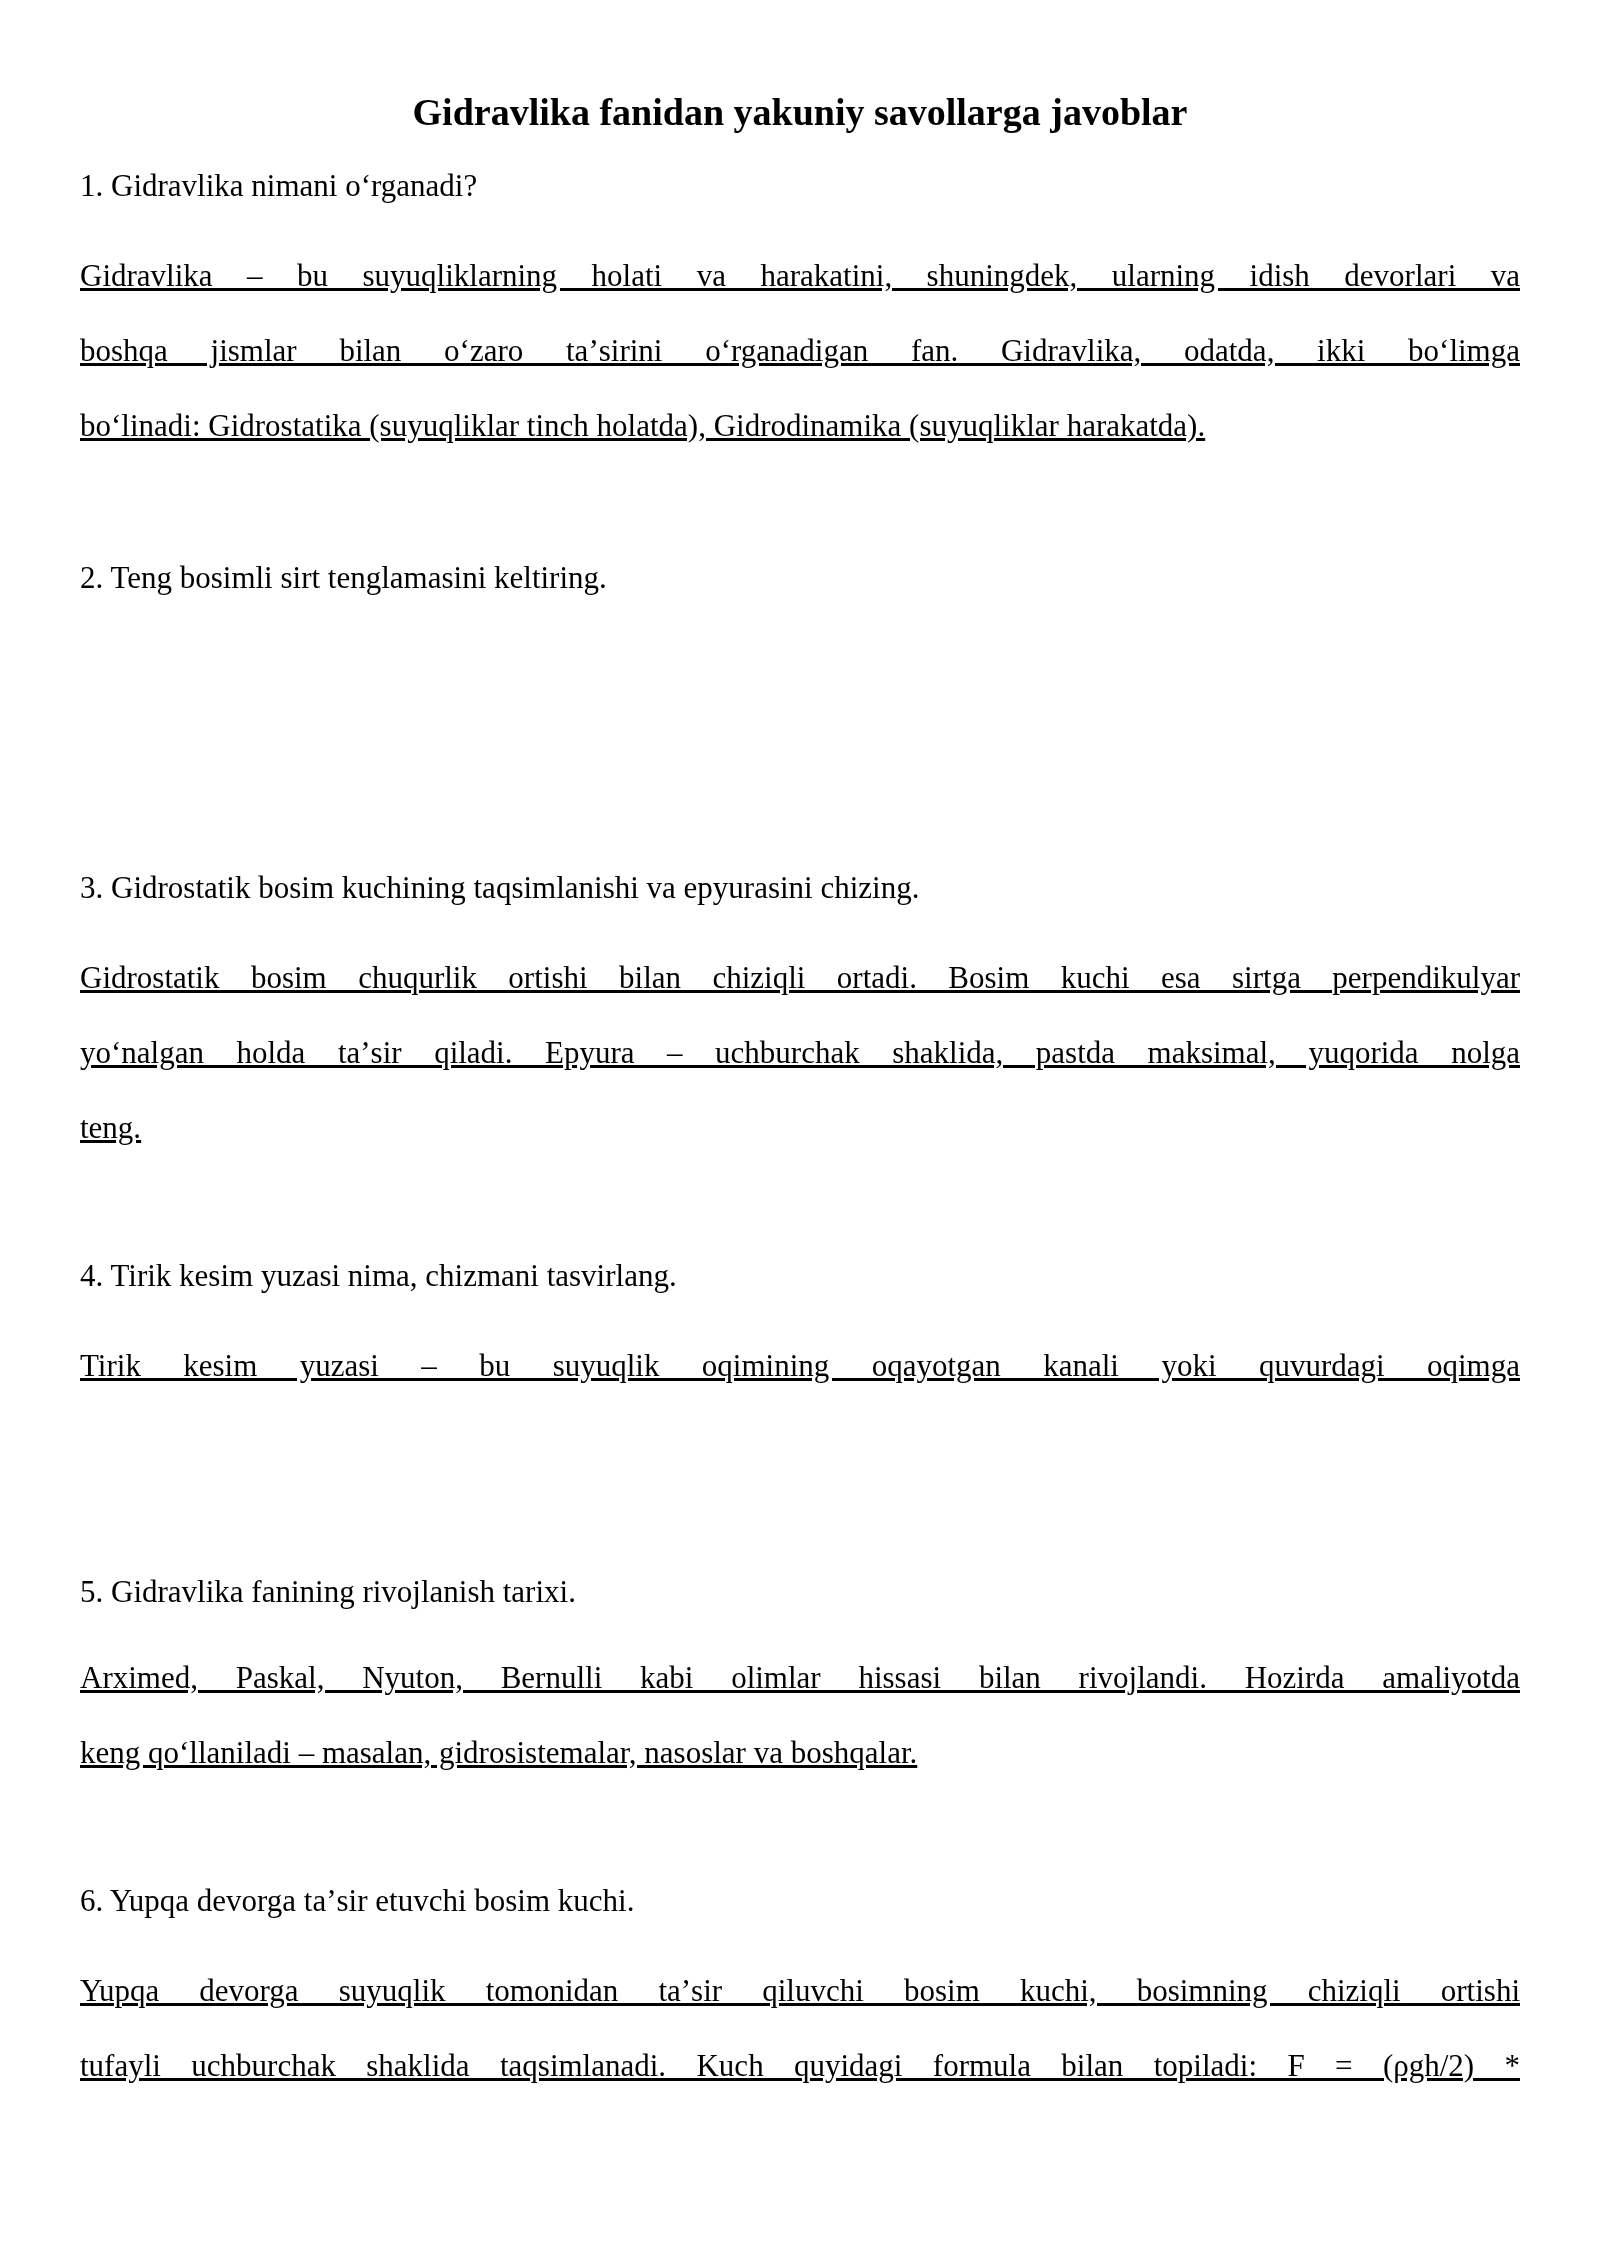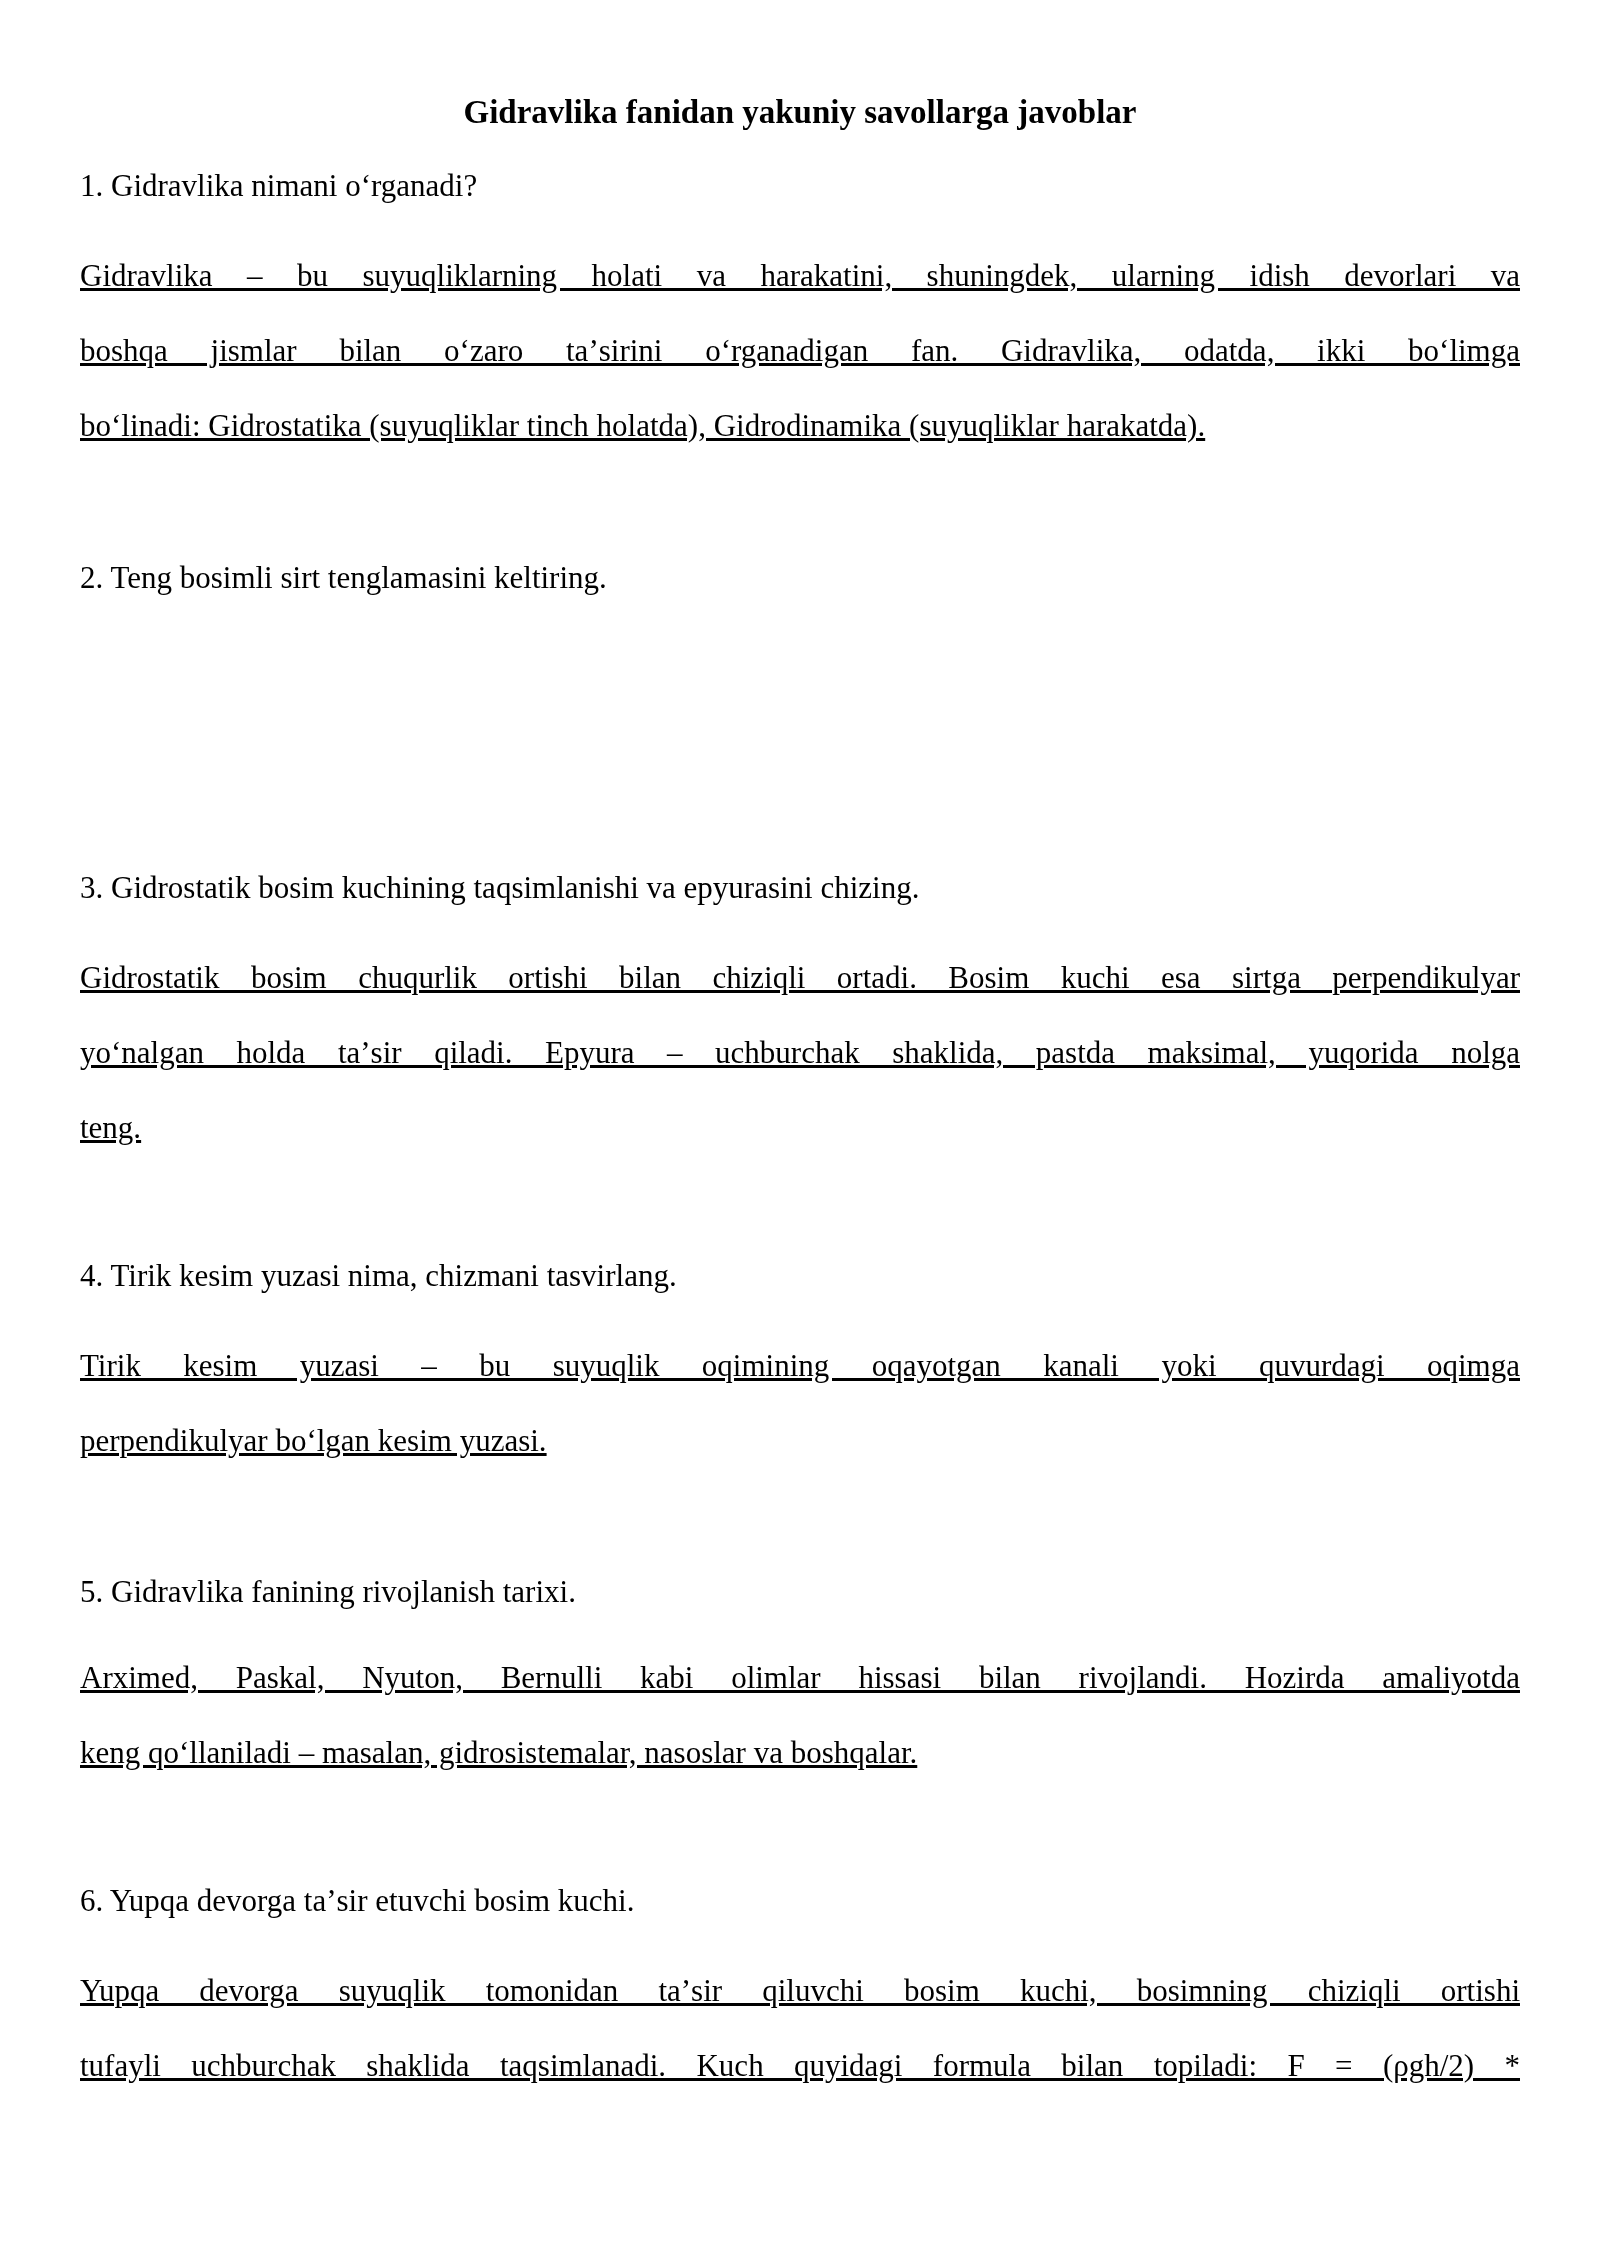--- a/index.html
+++ b/index.html
@@ -15,21 +15,21 @@
     color: #000000;
     font-family: "Liberation Serif", "DejaVu Serif", serif;
     font-size: 31px;
     overflow: hidden;
   }
   .doc-title {
     position: absolute;
     left: 80px;
     width: 1440px;
     line-height: 75px;
-    font-size: 33px;
+    font-size: 38px;
     font-weight: bold;
     text-align: center;
     white-space: nowrap;
   }
   .heading {
     position: absolute;
     left: 80px;
     width: 1440px;
     line-height: 75px;
     font-weight: normal;
@@ -77,21 +77,20 @@
   <div class="heading" style="top:850px">3. Gidrostatik bosim kuchining taqsimlanishi va epyurasini chizing.</div>
   <div class="para" style="top:940px">
     <div class="line j">Gidrostatik bosim chuqurlik ortishi bilan chiziqli ortadi. Bosim kuchi esa sirtga perpendikulyar</div>
     <div class="line j">yoʻnalgan holda taʼsir qiladi. Epyura – uchburchak shaklida, pastda maksimal, yuqorida nolga</div>
     <div class="line l">teng.</div>
   </div>
 
   <div class="heading" style="top:1238px">4. Tirik kesim yuzasi nima, chizmani tasvirlang.</div>
   <div class="para" style="top:1328px">
     <div class="line j">Tirik kesim yuzasi – bu suyuqlik oqimining oqayotgan kanali yoki quvurdagi oqimga</div>
-    <div class="line l">perpendikulyar boʻlgan kesim yuzasi.</div>
   </div>
 
   <div class="heading" style="top:1554px">5. Gidravlika fanining rivojlanish tarixi.</div>
   <div class="para" style="top:1640px">
     <div class="line j">Arximed, Paskal, Nyuton, Bernulli kabi olimlar hissasi bilan rivojlandi. Hozirda amaliyotda</div>
     <div class="line l">keng qoʻllaniladi – masalan, gidrosistemalar, nasoslar va boshqalar.</div>
   </div>
 
   <div class="heading" style="top:1863px">6. Yupqa devorga taʼsir etuvchi bosim kuchi.</div>
   <div class="para" style="top:1953px">

